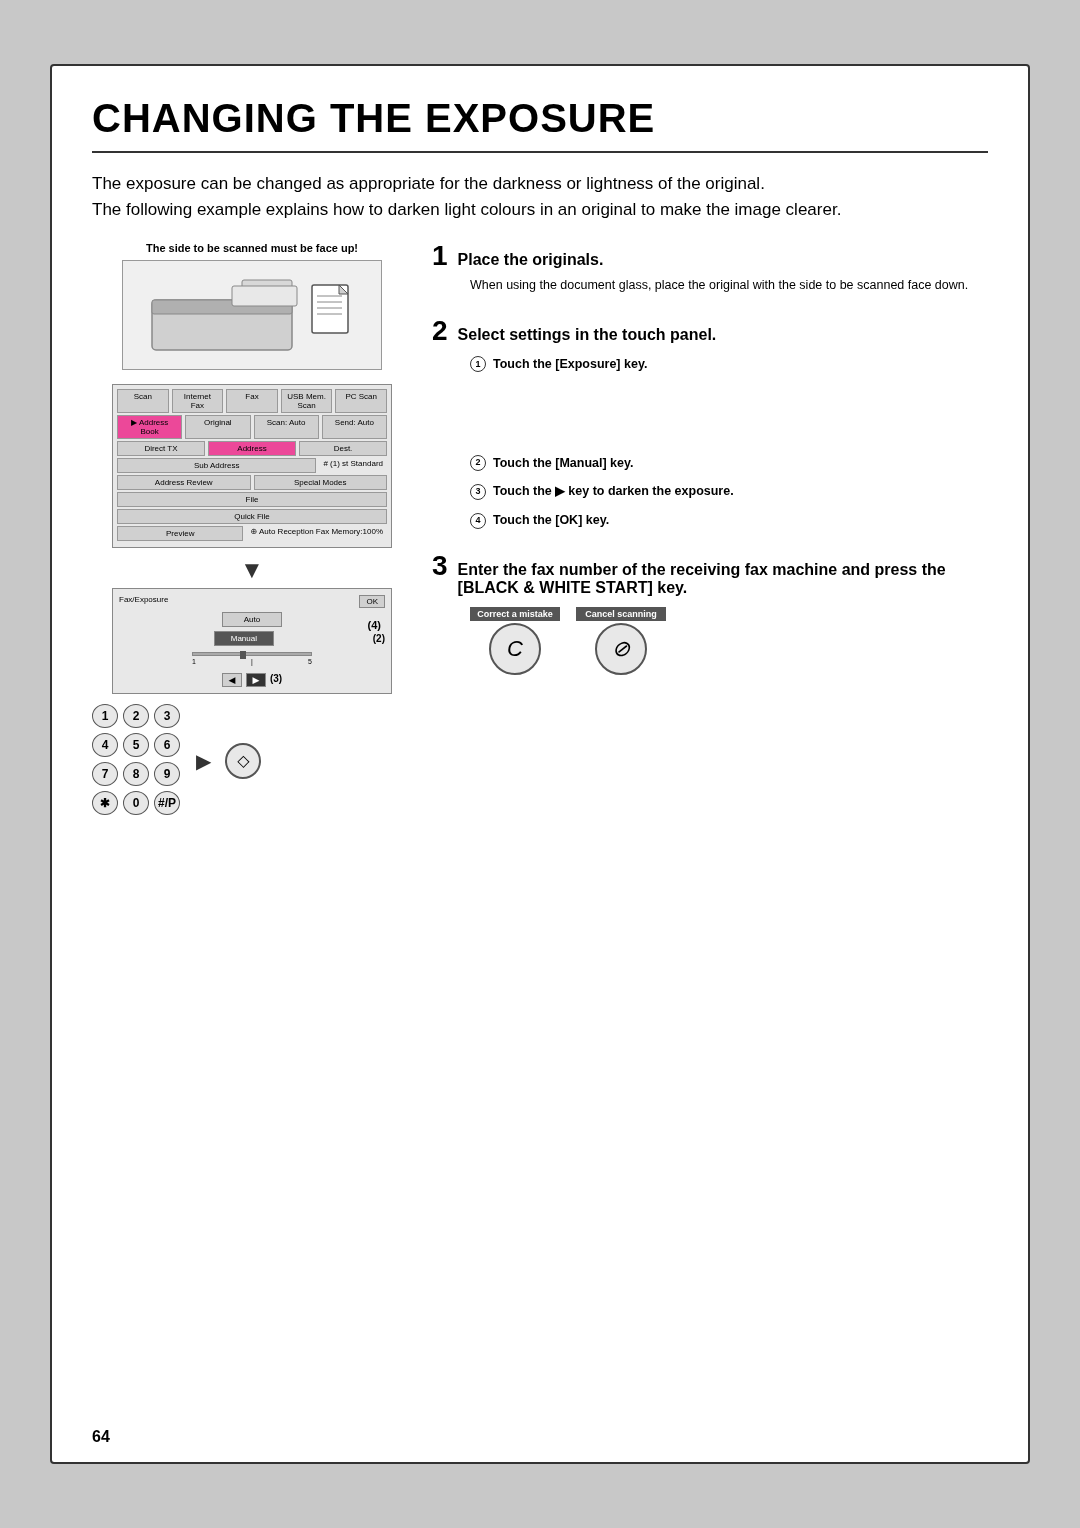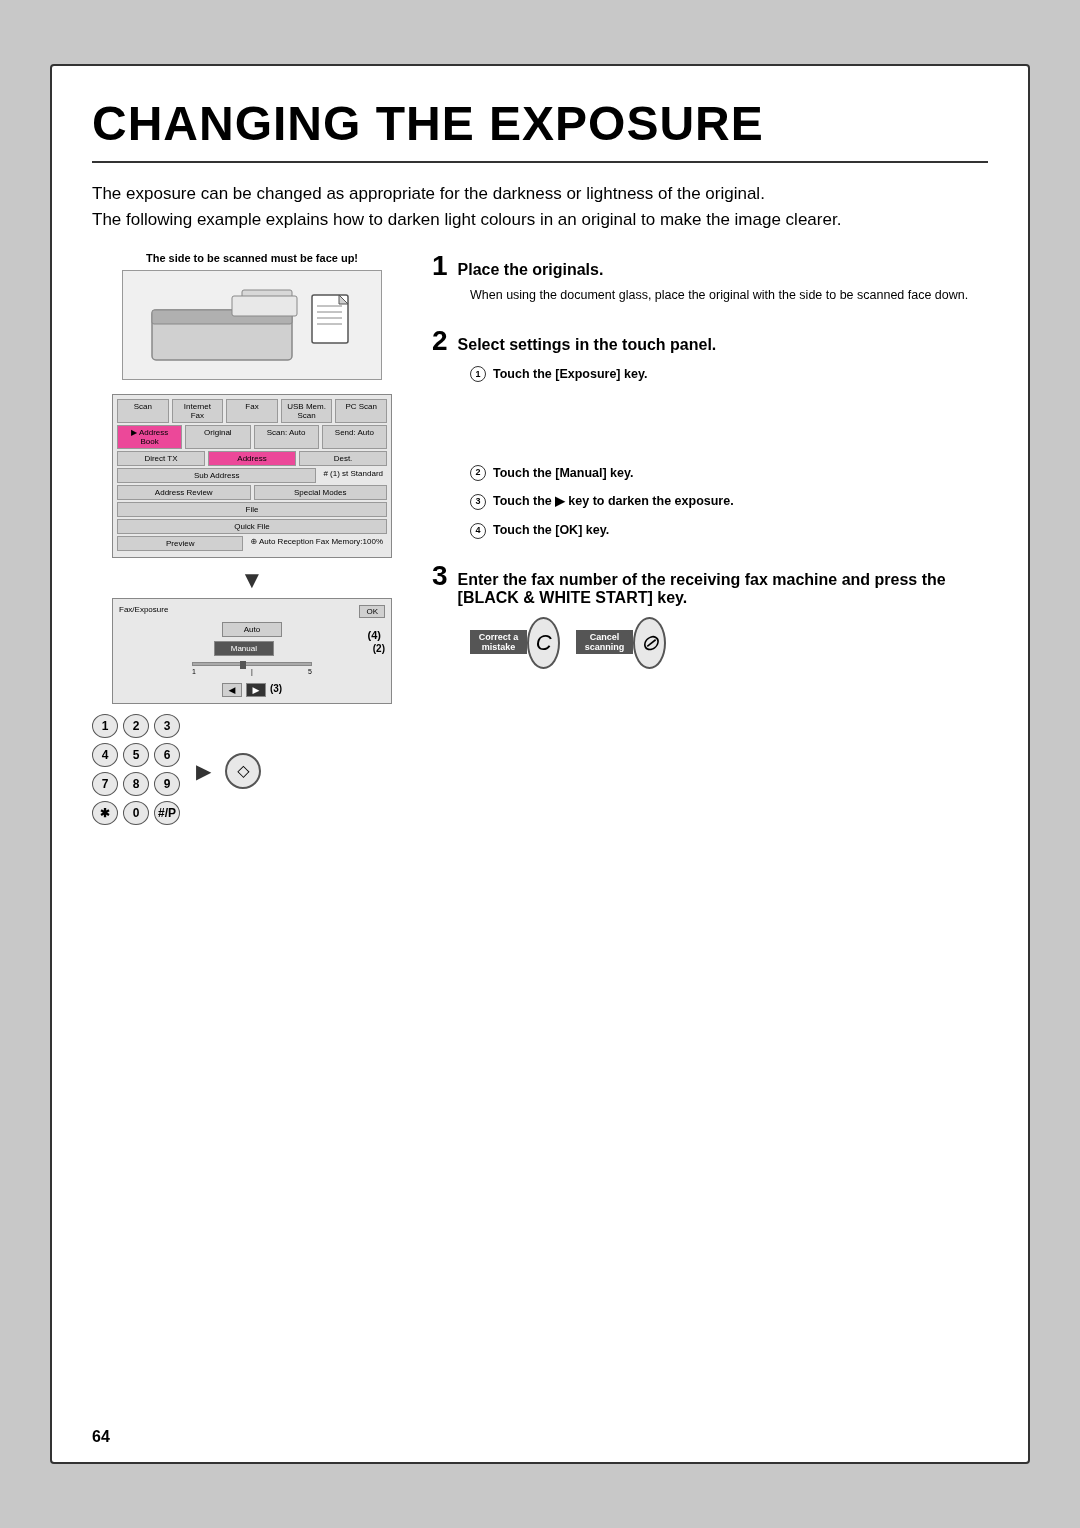--- a/index.html
+++ b/index.html
@@ -14,21 +14,21 @@
     .page {
       width: 980px;
       min-height: 1400px;
       background: #ffffff;
       border: 2px solid #333;
       border-radius: 4px;
       padding: 30px 40px 40px 40px;
       position: relative;
     }
     .page-title {
-      font-size: 48px;
+      font-size: 40px;
       font-weight: 900;
       letter-spacing: 1px;
       border-bottom: 2px solid #333;
       padding-bottom: 10px;
       margin-bottom: 18px;
     }
     .intro-text {
       font-size: 17px;
       line-height: 1.5;
       margin-bottom: 20px;
@@ -270,21 +270,21 @@
 
     
     .action-buttons {
       display: flex;
       gap: 16px;
       margin-top: 10px;
       margin-left: 38px;
     }
     .action-btn-group {
       display: flex;
-      flex-direction: row;
+      flex-direction: column;
       align-items: center;
       width: 90px;
     }
     .action-btn-label {
       font-size: 9px;
       font-weight: 700;
       background: #555;
       color: #fff;
       width: 90px;
       text-align: center;

